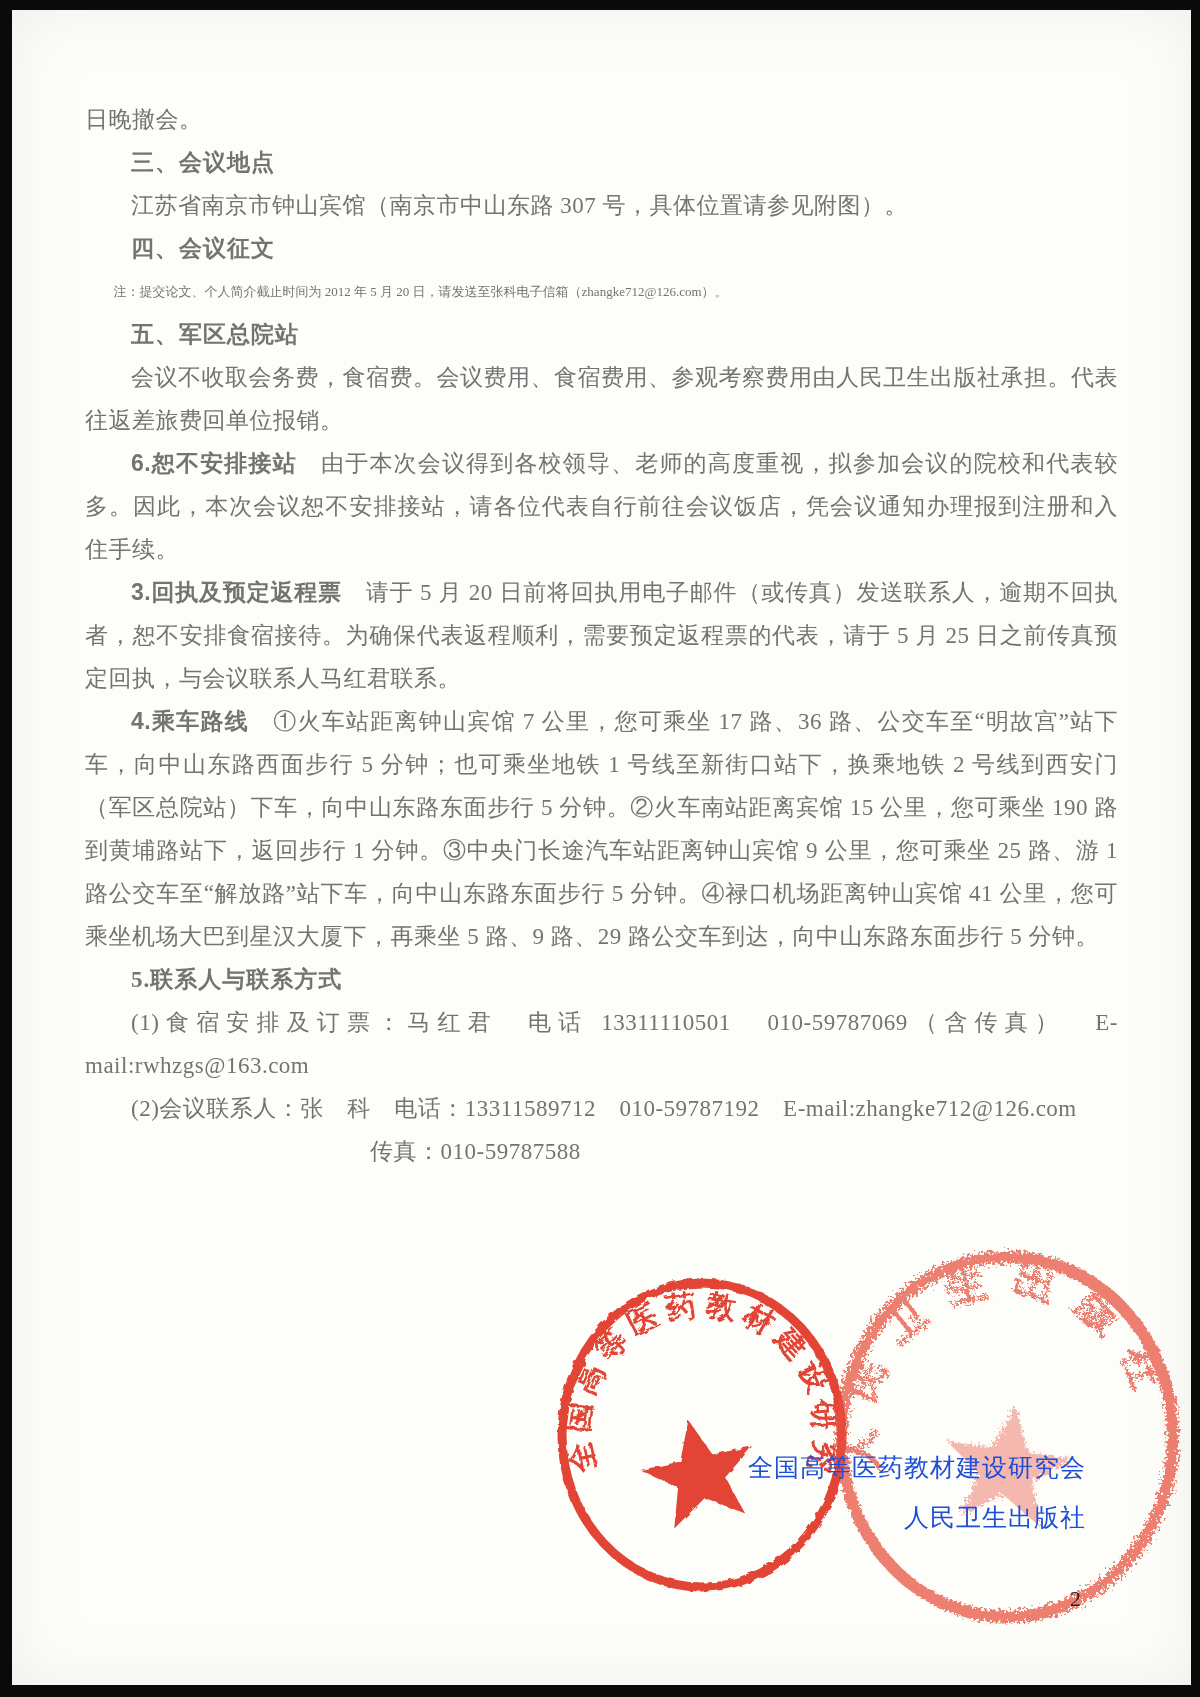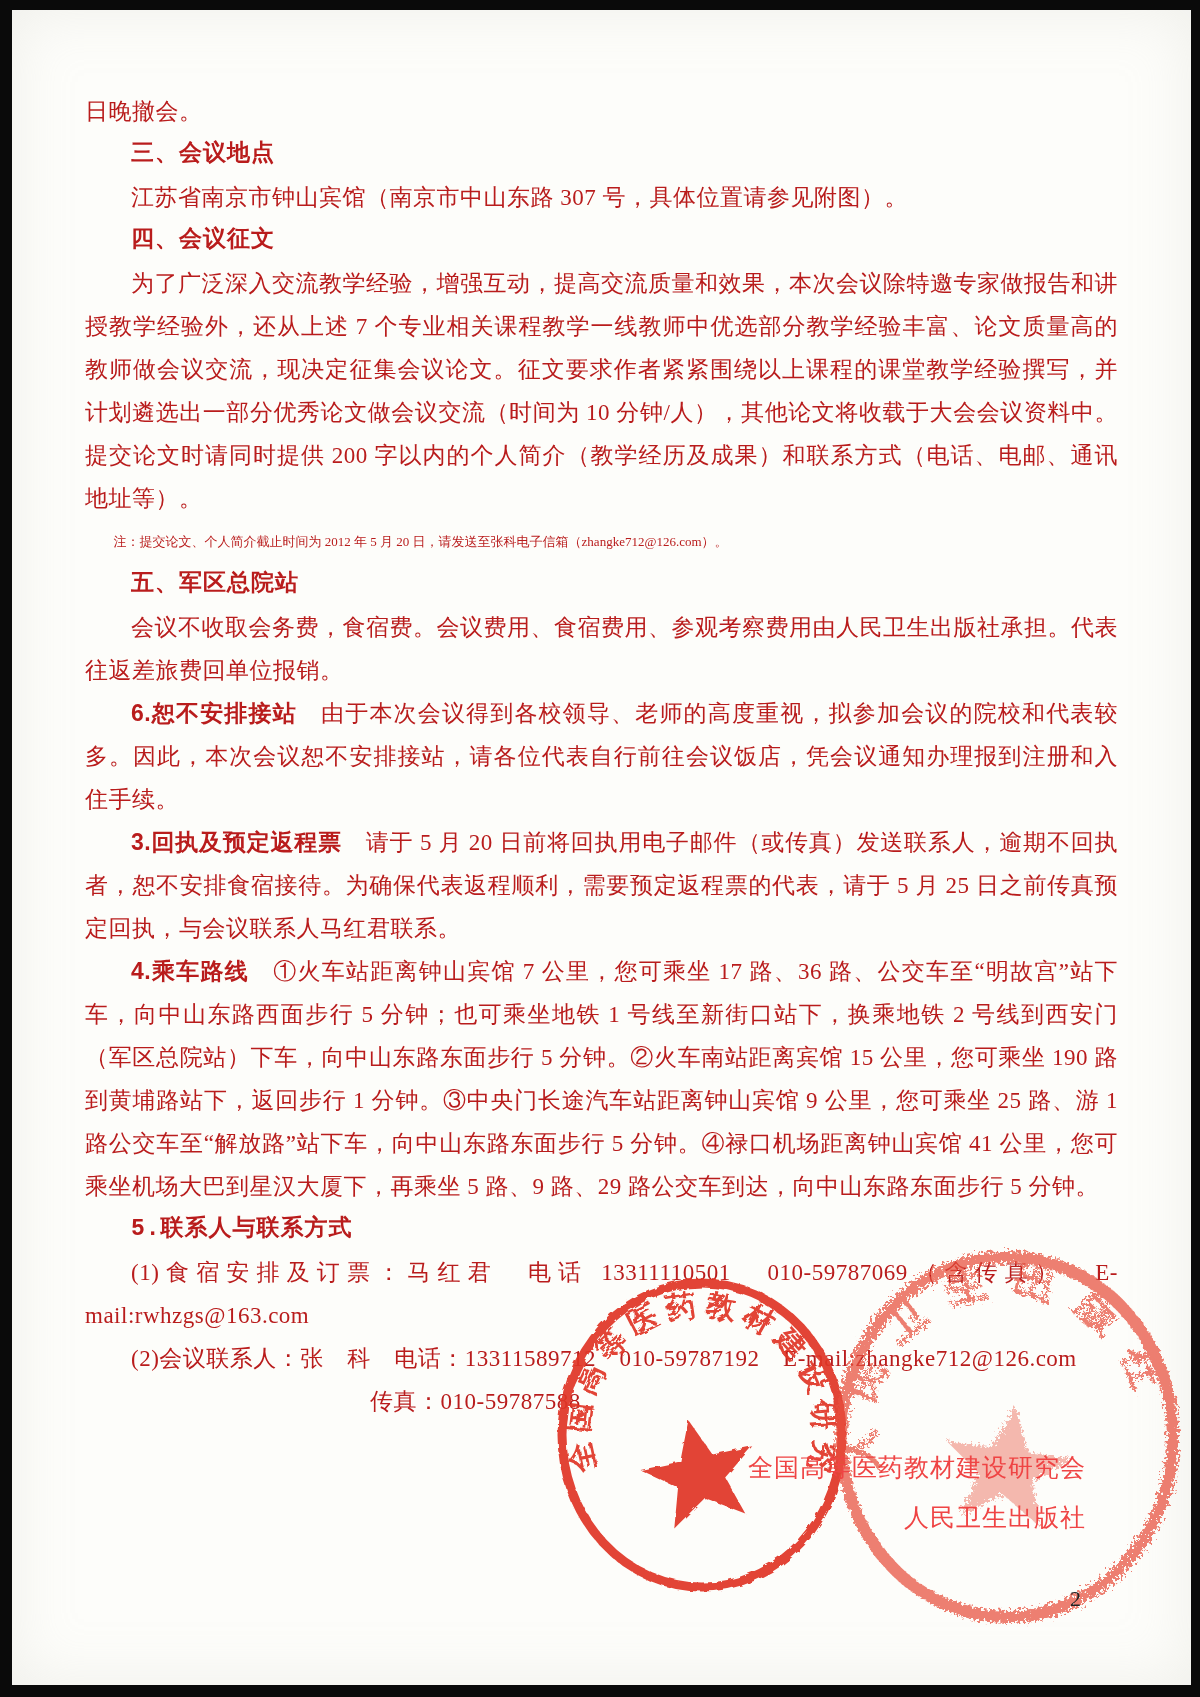--- a/index.html
+++ b/index.html
@@ -9,39 +9,39 @@
     font-family:"Liberation Serif","DejaVu Serif",serif;
     position:relative;
     overflow:hidden;
   }
   .page{
     position:absolute;left:12px;top:10px;right:9px;bottom:12px;
     background:#fdfdfa;
     box-shadow:inset 0 0 60px rgba(200,200,190,.25);
   }
   .content{
-    position:absolute;left:73px;top:80px;width:1033px;
-    font-size:23px;line-height:43px;color:#b91c1c;
+    position:absolute;left:73px;top:88px;width:1033px;
+    font-size:23px;line-height:43px;color:#737373;
     text-align:justify;
     letter-spacing:.5px;
   }
   .content p{margin:0;}
   .indent{text-indent:2em;}
   .heading{
-    font-family:Liberation Mono, monospace;
+    font-family:Liberation Serif, serif;
     font-weight:bold;text-indent:2em;letter-spacing:1px;
   }
   .note{font-size:13px;text-indent:2.2em;letter-spacing:0;}
   .item-label{font-weight:bold;font-family:"Liberation Sans","DejaVu Sans",sans-serif;}
   .bold-line{font-weight:bold;}
   .fax-line{padding-left:285px;text-align:left;}
   .contact-line{text-indent:2em;}
   .sig-block{
     position:absolute;right:105px;top:1433px;
-    text-align:right;font-size:25px;line-height:50px;color:#ef4444;
+    text-align:right;font-size:25px;line-height:50px;color:#1d4ed8;
     z-index:3;letter-spacing:1px;
   }
   .page-number{
     position:absolute;right:110px;top:1576px;
     font-size:22px;color:#222;z-index:3;
   }
   .seal{position:absolute;z-index:1;}
   .seal-left{left:535px;top:1262px;}
   .seal-right{left:800px;top:1222px;}
   .seal svg{display:block;}
@@ -49,21 +49,20 @@
 </head>
 <body>
 
 <div class="page">
 
   <div class="content">
     <p>日晚撤会。</p>
     <p class="heading">三、会议地点</p>
     <p class="indent">江苏省南京市钟山宾馆（南京市中山东路 307 号，具体位置请参见附图）。</p>
     <p class="heading">四、会议征文</p>
-    <p class="indent">为了广泛深入交流教学经验，增强互动，提高交流质量和效果，本次会议除特邀专家做报告和讲授教学经验外，还从上述 7 个专业相关课程教学一线教师中优选部分教学经验丰富、论文质量高的教师做会议交流，现决定征集会议论文。征文要求作者紧紧围绕以上课程的课堂教学经验撰写，并计划遴选出一部分优秀论文做会议交流（时间为 10 分钟/人），其他论文将收载于大会会议资料中。提交论文时请同时提供 200 字以内的个人简介（教学经历及成果）和联系方式（电话、电邮、通讯地址等）。</p>
     <p class="note">注：提交论文、个人简介截止时间为 2012 年 5 月 20 日，请发送至张科电子信箱（zhangke712@126.com）。</p>
     <p class="heading">五、军区总院站</p>
     <p class="indent">会议不收取会务费，食宿费。会议费用、食宿费用、参观考察费用由人民卫生出版社承担。代表往返差旅费回单位报销。</p>
     <p class="indent"><span class="item-label">6.恕不安排接站</span><span>　由于本次会议得到各校领导、老师的高度重视，拟参加会议的院校和代表较多。因此，本次会议恕不安排接站，请各位代表自行前往会议饭店，凭会议通知办理报到注册和入住手续。</span></p>
     <p class="indent"><span class="item-label">3.回执及预定返程票</span><span>　请于 5 月 20 日前将回执用电子邮件（或传真）发送联系人，逾期不回执者，恕不安排食宿接待。为确保代表返程顺利，需要预定返程票的代表，请于 5 月 25 日之前传真预定回执，与会议联系人马红君联系。</span></p>
     <p class="indent"><span class="item-label">4.乘车路线</span><span>　①火车站距离钟山宾馆 7 公里，您可乘坐 17 路、36 路、公交车至“明故宫”站下车，向中山东路西面步行 5 分钟；也可乘坐地铁 1 号线至新街口站下，换乘地铁 2 号线到西安门（军区总院站）下车，向中山东路东面步行 5 分钟。②火车南站距离宾馆 15 公里，您可乘坐 190 路到黄埔路站下，返回步行 1 分钟。③中央门长途汽车站距离钟山宾馆 9 公里，您可乘坐 25 路、游 1 路公交车至“解放路”站下车，向中山东路东面步行 5 分钟。④禄口机场距离钟山宾馆 41 公里，您可乘坐机场大巴到星汉大厦下，再乘坐 5 路、9 路、29 路公交车到达，向中山东路东面步行 5 分钟。</span></p>
     <p class="heading">5.联系人与联系方式</p>
     <p class="contact-line">(1)食宿安排及订票：马红君　电话 13311110501　010-59787069（含传真）　E-mail:rwhzgs@163.com</p>
     <p class="contact-line">(2)会议联系人：张　科　电话：13311589712　010-59787192　E-mail:zhangke712@126.com</p>
     <p class="fax-line">传真：010-59787588</p>

